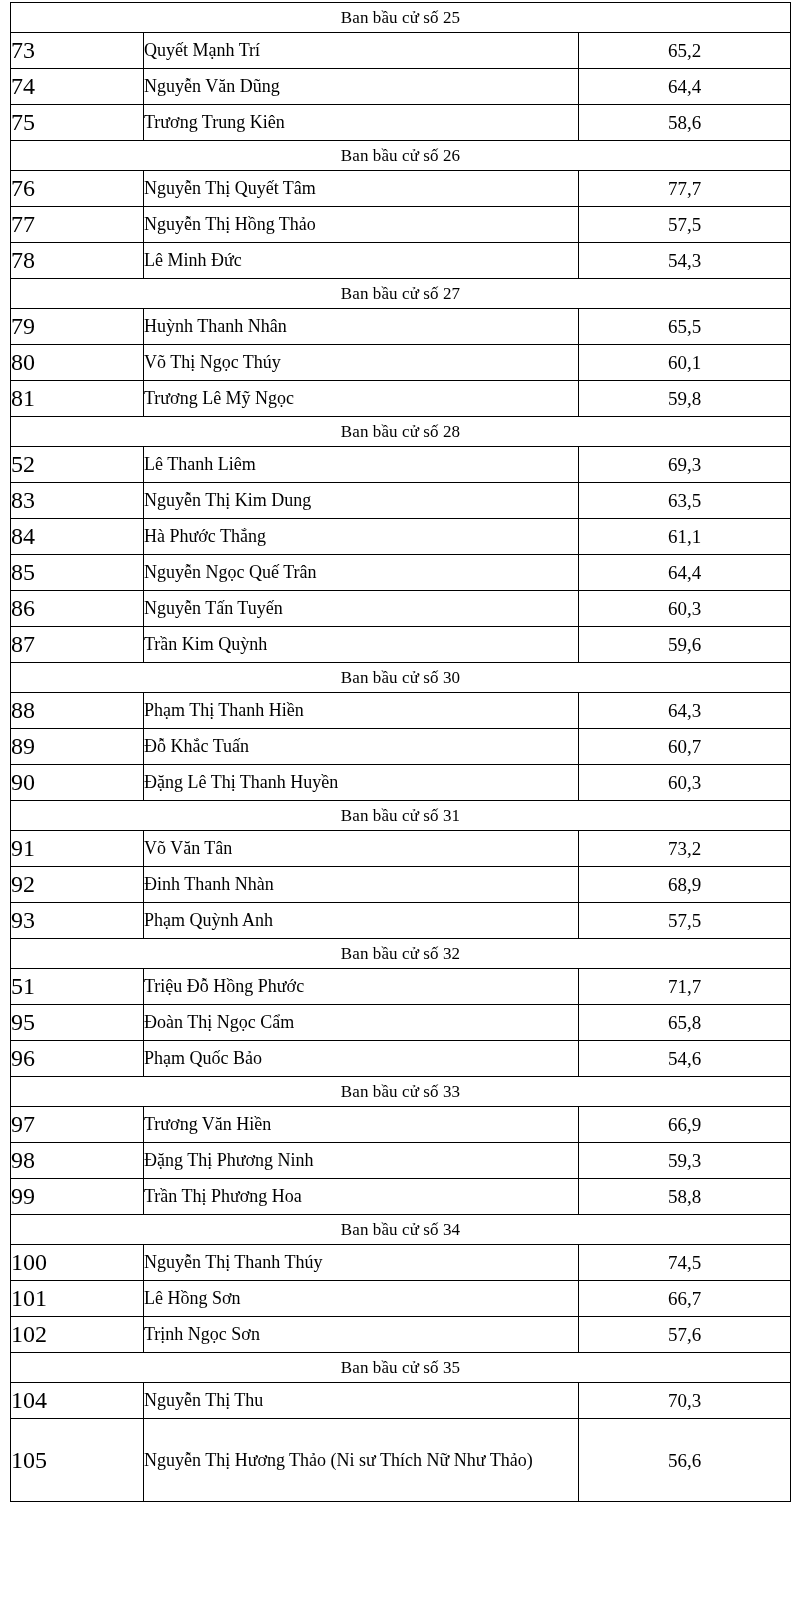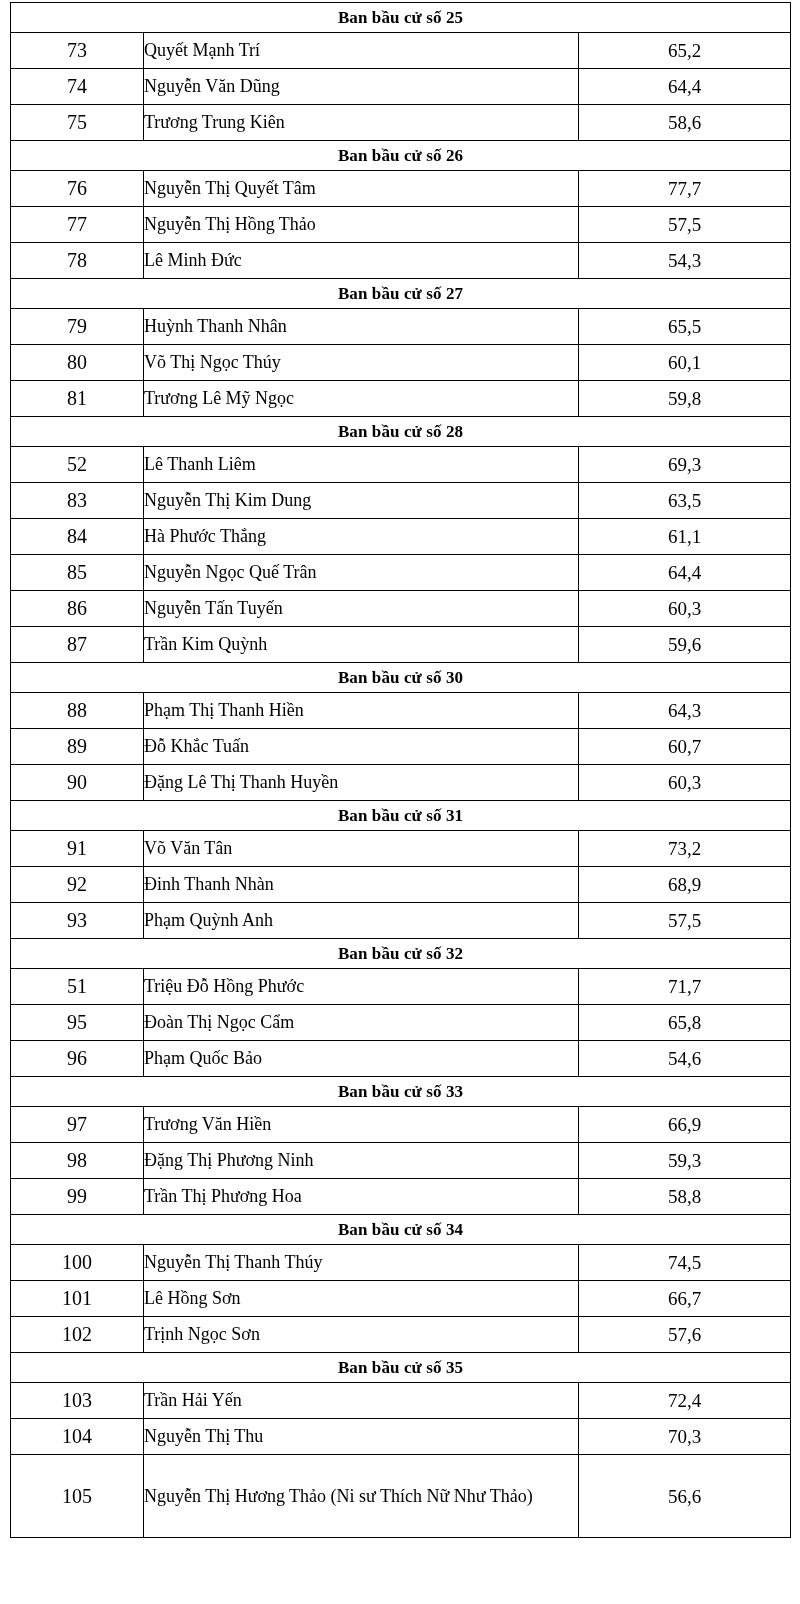--- a/index.html
+++ b/index.html
@@ -30,34 +30,34 @@
     vertical-align: middle;
   }
 
   
   col.col-order { width: 133px; }
   col.col-name  { width: 435px; }
   col.col-ratio { width: 212px; }
 
   .section-header-cell {
     text-align: center;
-    font-weight: bold;
+    font-weight: normal;
     font-size: 17px;
     height: 29px;
     line-height: 29px;
     letter-spacing: 0.1px;
   }
 
   .cand-row td {
     height: 35px;
   }
 
   .cell-order {
-    text-align: center;
-    font-size: 20px;
+    text-align: left;
+    font-size: 24px;
   }
 
   .cell-name {
     text-align: justify;
     text-align-last: left;
     font-size: 18px;
     padding: 0 6px 0 8px;
     line-height: 35px;
   }
 
@@ -266,25 +266,20 @@
       </tr>
       <tr class="cand-row">
         <td class="cell-order">102</td>
         <td class="cell-name">Trịnh Ngọc Sơn</td>
         <td class="cell-ratio">57,6</td>
       </tr>
       <tr>
         <td class="section-header-cell" colspan="3">Ban bầu cử số 35</td>
       </tr>
       <tr class="cand-row">
-        <td class="cell-order">103</td>
-        <td class="cell-name">Trần Hải Yến</td>
-        <td class="cell-ratio">72,4</td>
-      </tr>
-      <tr class="cand-row">
         <td class="cell-order">104</td>
         <td class="cell-name">Nguyễn Thị Thu</td>
         <td class="cell-ratio">70,3</td>
       </tr>
       <tr class="cand-row tall">
         <td class="cell-order">105</td>
         <td class="cell-name">Nguyễn Thị Hương Thảo (Ni sư Thích Nữ Như Thảo)</td>
         <td class="cell-ratio">56,6</td>
       </tr>
     </tbody>

